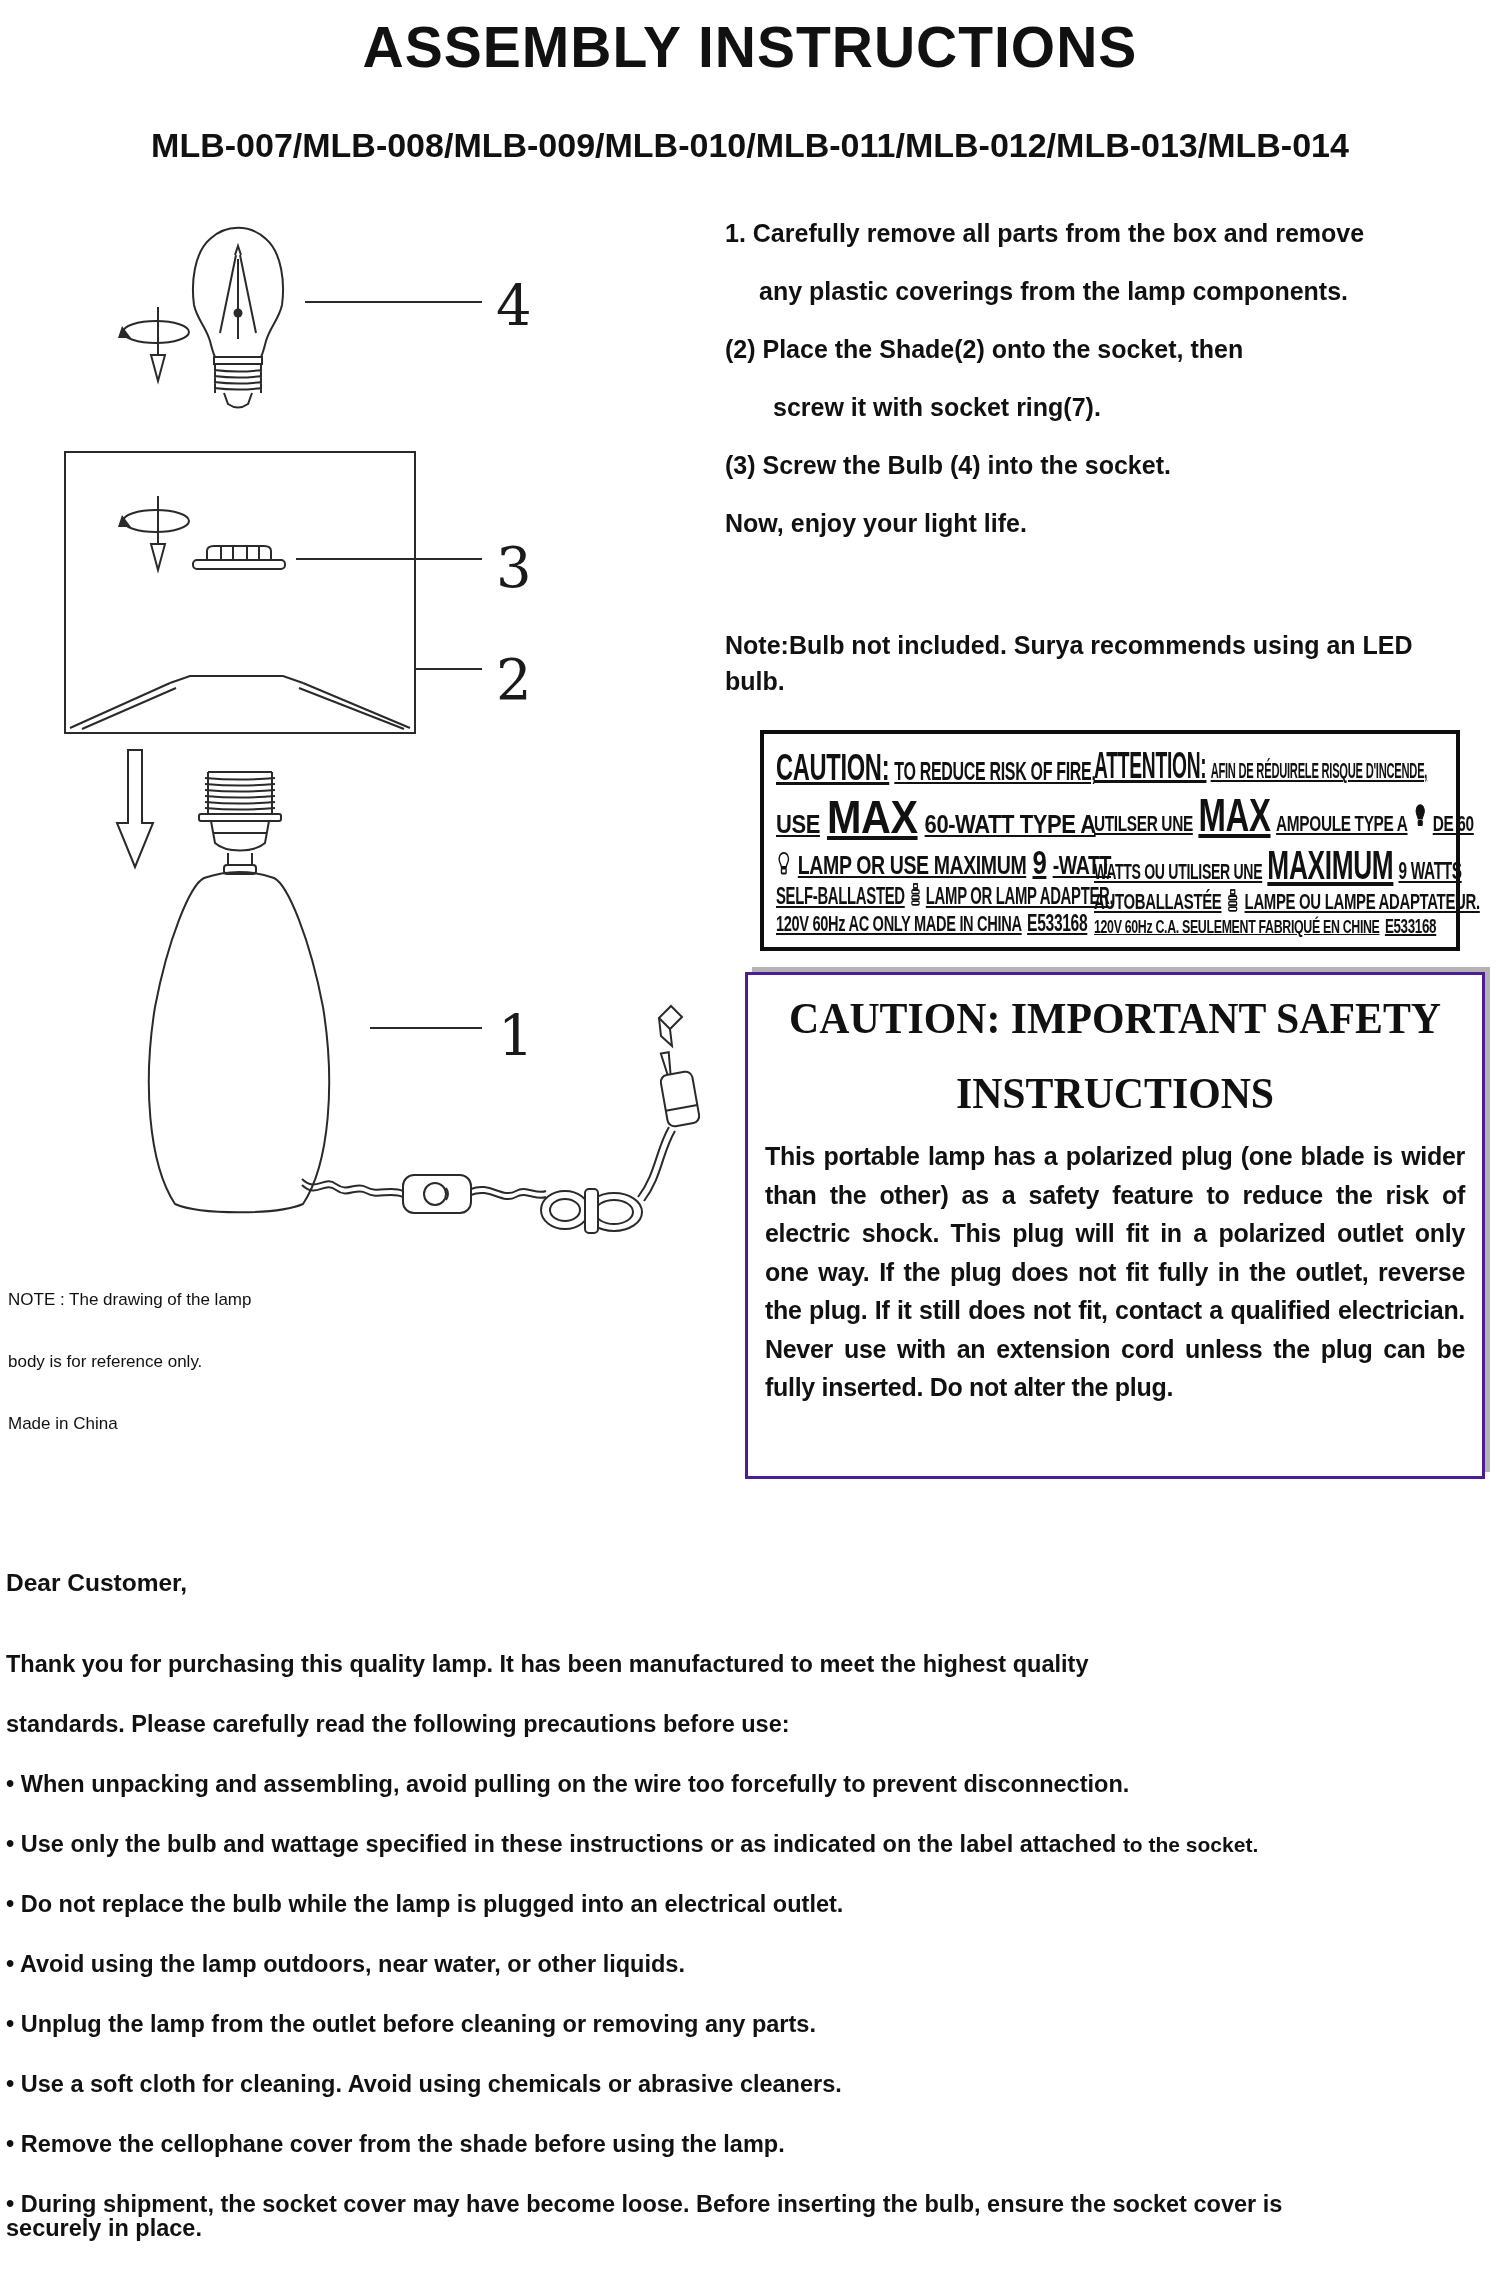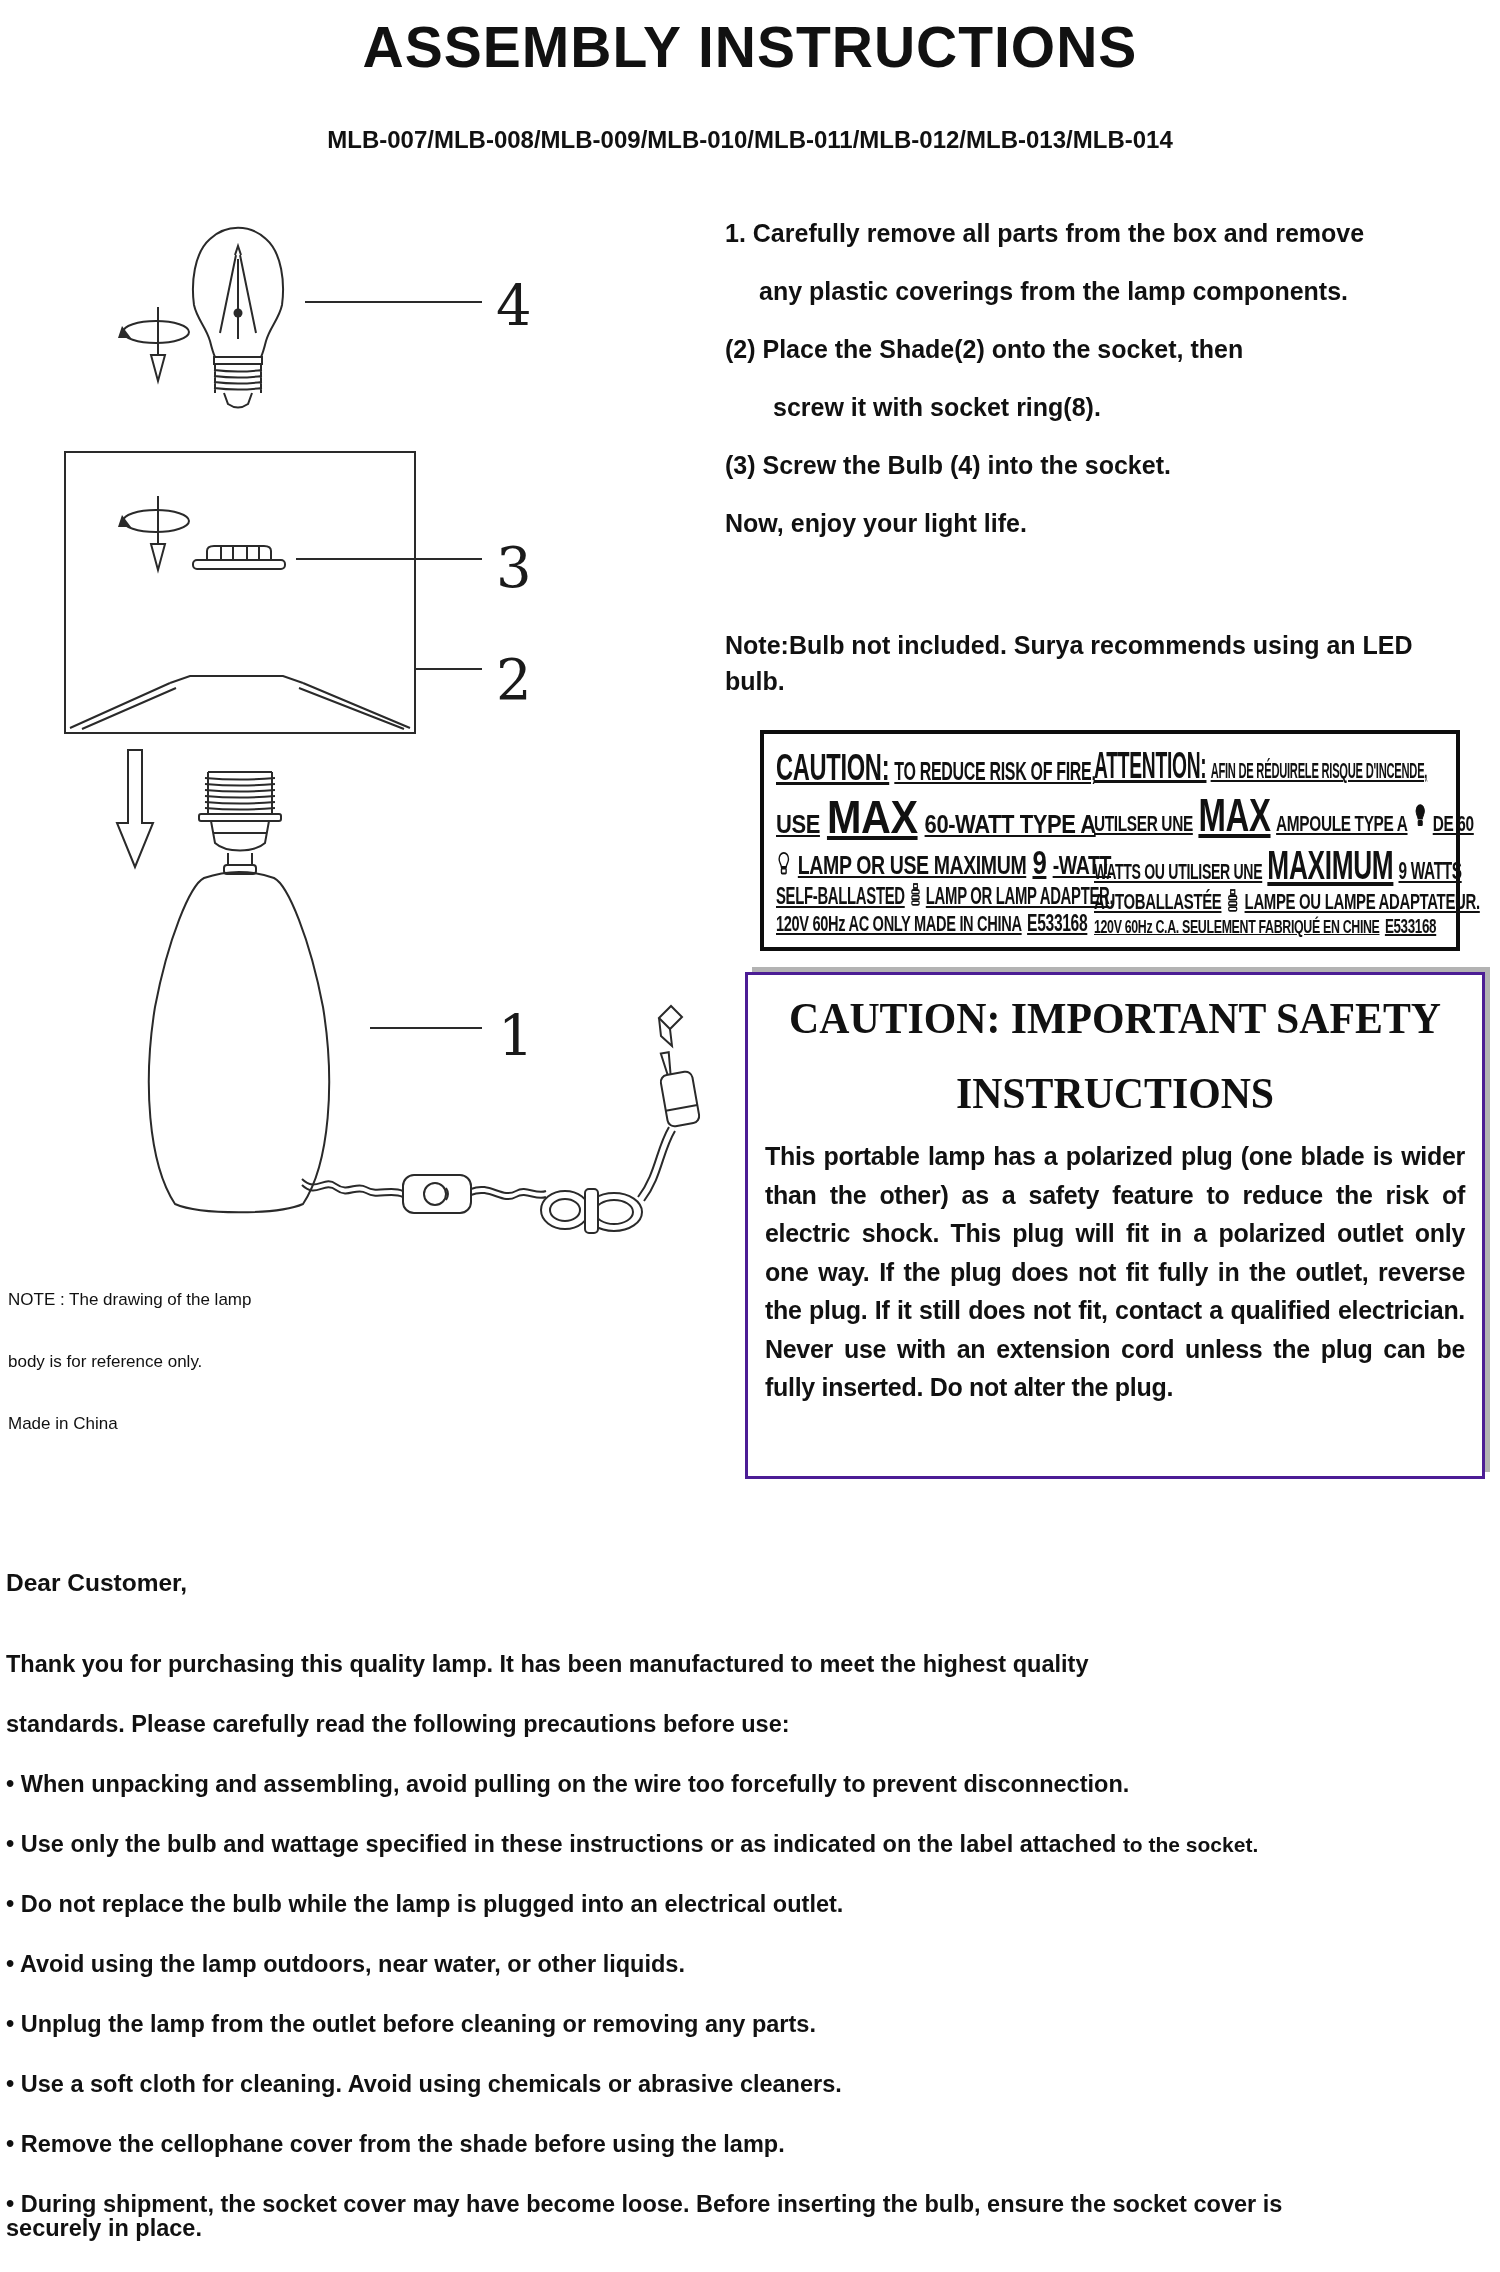--- a/index.html
+++ b/index.html
@@ -3,21 +3,21 @@
 <meta charset="utf-8">
 <style>
   html,body{margin:0;padding:0;}
   body{
     width:1500px;height:2272px;position:relative;background:#ffffff;
     font-family:"Liberation Sans", sans-serif;color:#111;overflow:hidden;
   }
   .abs{position:absolute;}
   
   .title{top:14px;left:0;width:1500px;text-align:center;font-size:57px;font-weight:bold;letter-spacing:1px;}
-  .models{top:126px;left:0;width:1500px;text-align:center;font-size:24px;font-weight:bold;letter-spacing:0;}
+  .models{top:126px;left:0;width:1500px;text-align:center;font-size:34px;font-weight:bold;letter-spacing:0;}
   
   .diagram{left:58px;top:215px;width:660px;height:1020px;}
   .diagram .ln{stroke:#2a2a2a;stroke-width:2;fill:none;}
   .diagram .fw{fill:#ffffff;}
   .diagram .num{font-family:"DejaVu Serif", serif;font-size:56px;fill:#1a1a1a;stroke:none;}
   
   .steps{left:725px;top:221px;width:750px;font-size:25px;font-weight:bold;line-height:24px;}
   .steps .s{height:24px;margin-bottom:34px;white-space:nowrap;}
   .steps .ind1{padding-left:34px;}
   .steps .ind2{padding-left:48px;}
@@ -152,21 +152,21 @@
     </g>
     <path class="ln fw" d="M601,803 L613,791 L624,802 L612,814 Z"></path>
     <path class="ln" d="M601,803 L603,821 L614,831 L612,814"></path>
   </g>
 </svg>
 
 <div class="abs steps">
   <div class="s">1. Carefully remove all parts from the box and remove</div>
   <div class="s ind1">any plastic coverings from the lamp components.</div>
   <div class="s">(2) Place the Shade(2) onto the socket, then</div>
-  <div class="s ind2">screw it with socket ring(8).</div>
+  <div class="s ind2">screw it with socket ring(7).</div>
   <div class="s">(3) Screw the Bulb (4) into the socket.</div>
   <div class="s">Now, enjoy your light life.</div>
   <div class="note">
     <span>Note:Bulb not included. Surya recommends using an LED</span><br>
     <span>bulb.</span>
   </div>
 </div>
 
 <div class="abs label-box">
   <div class="lcol en">

